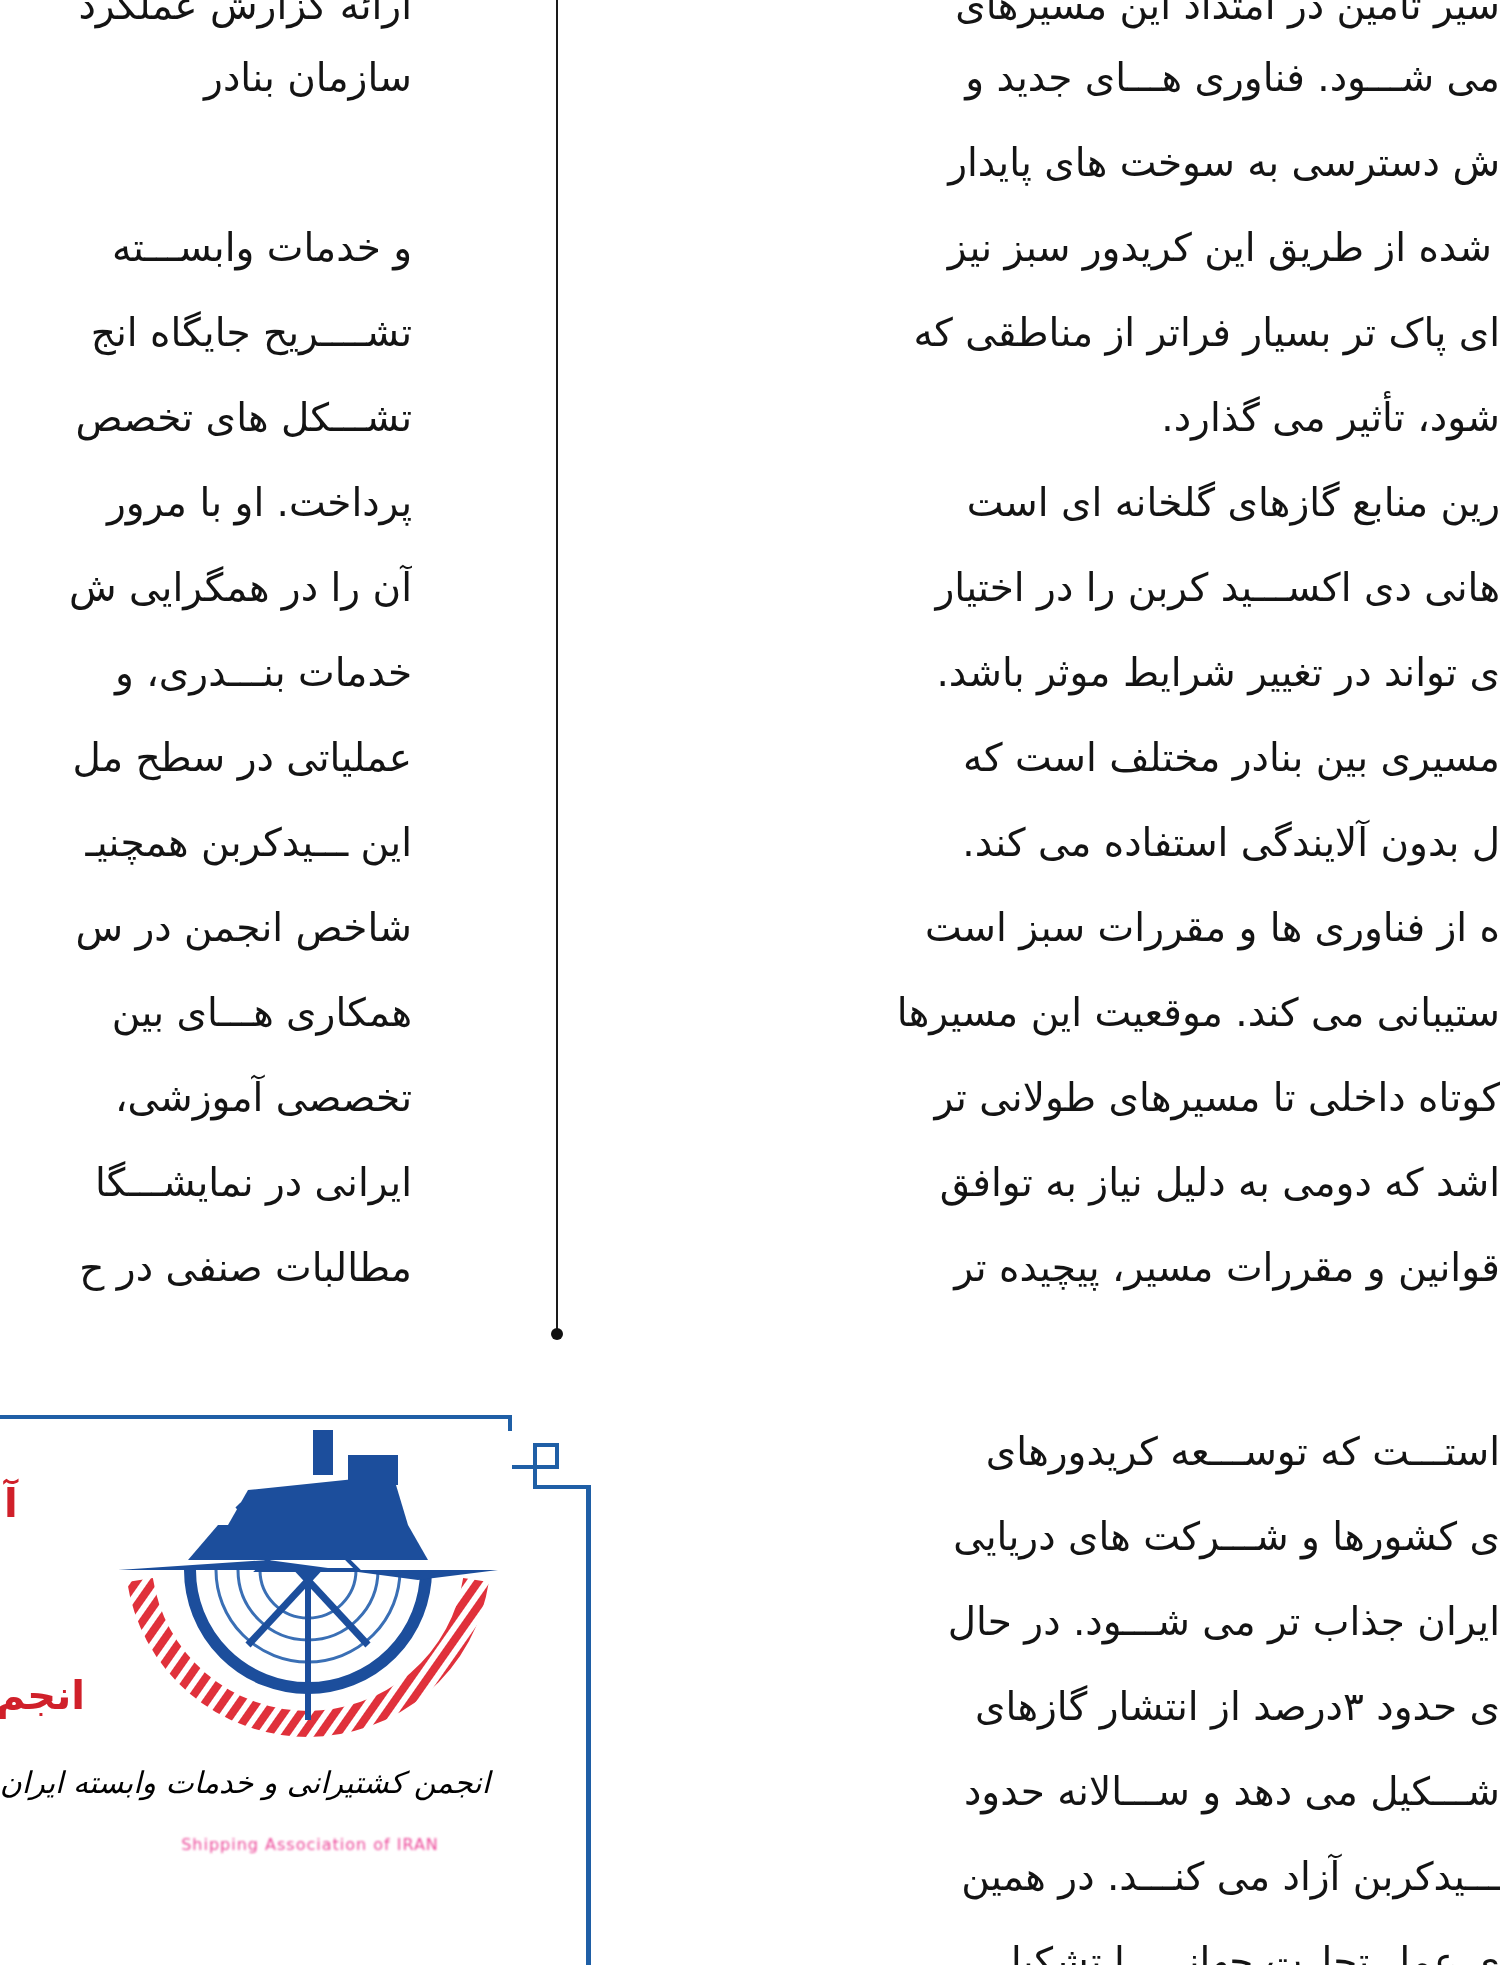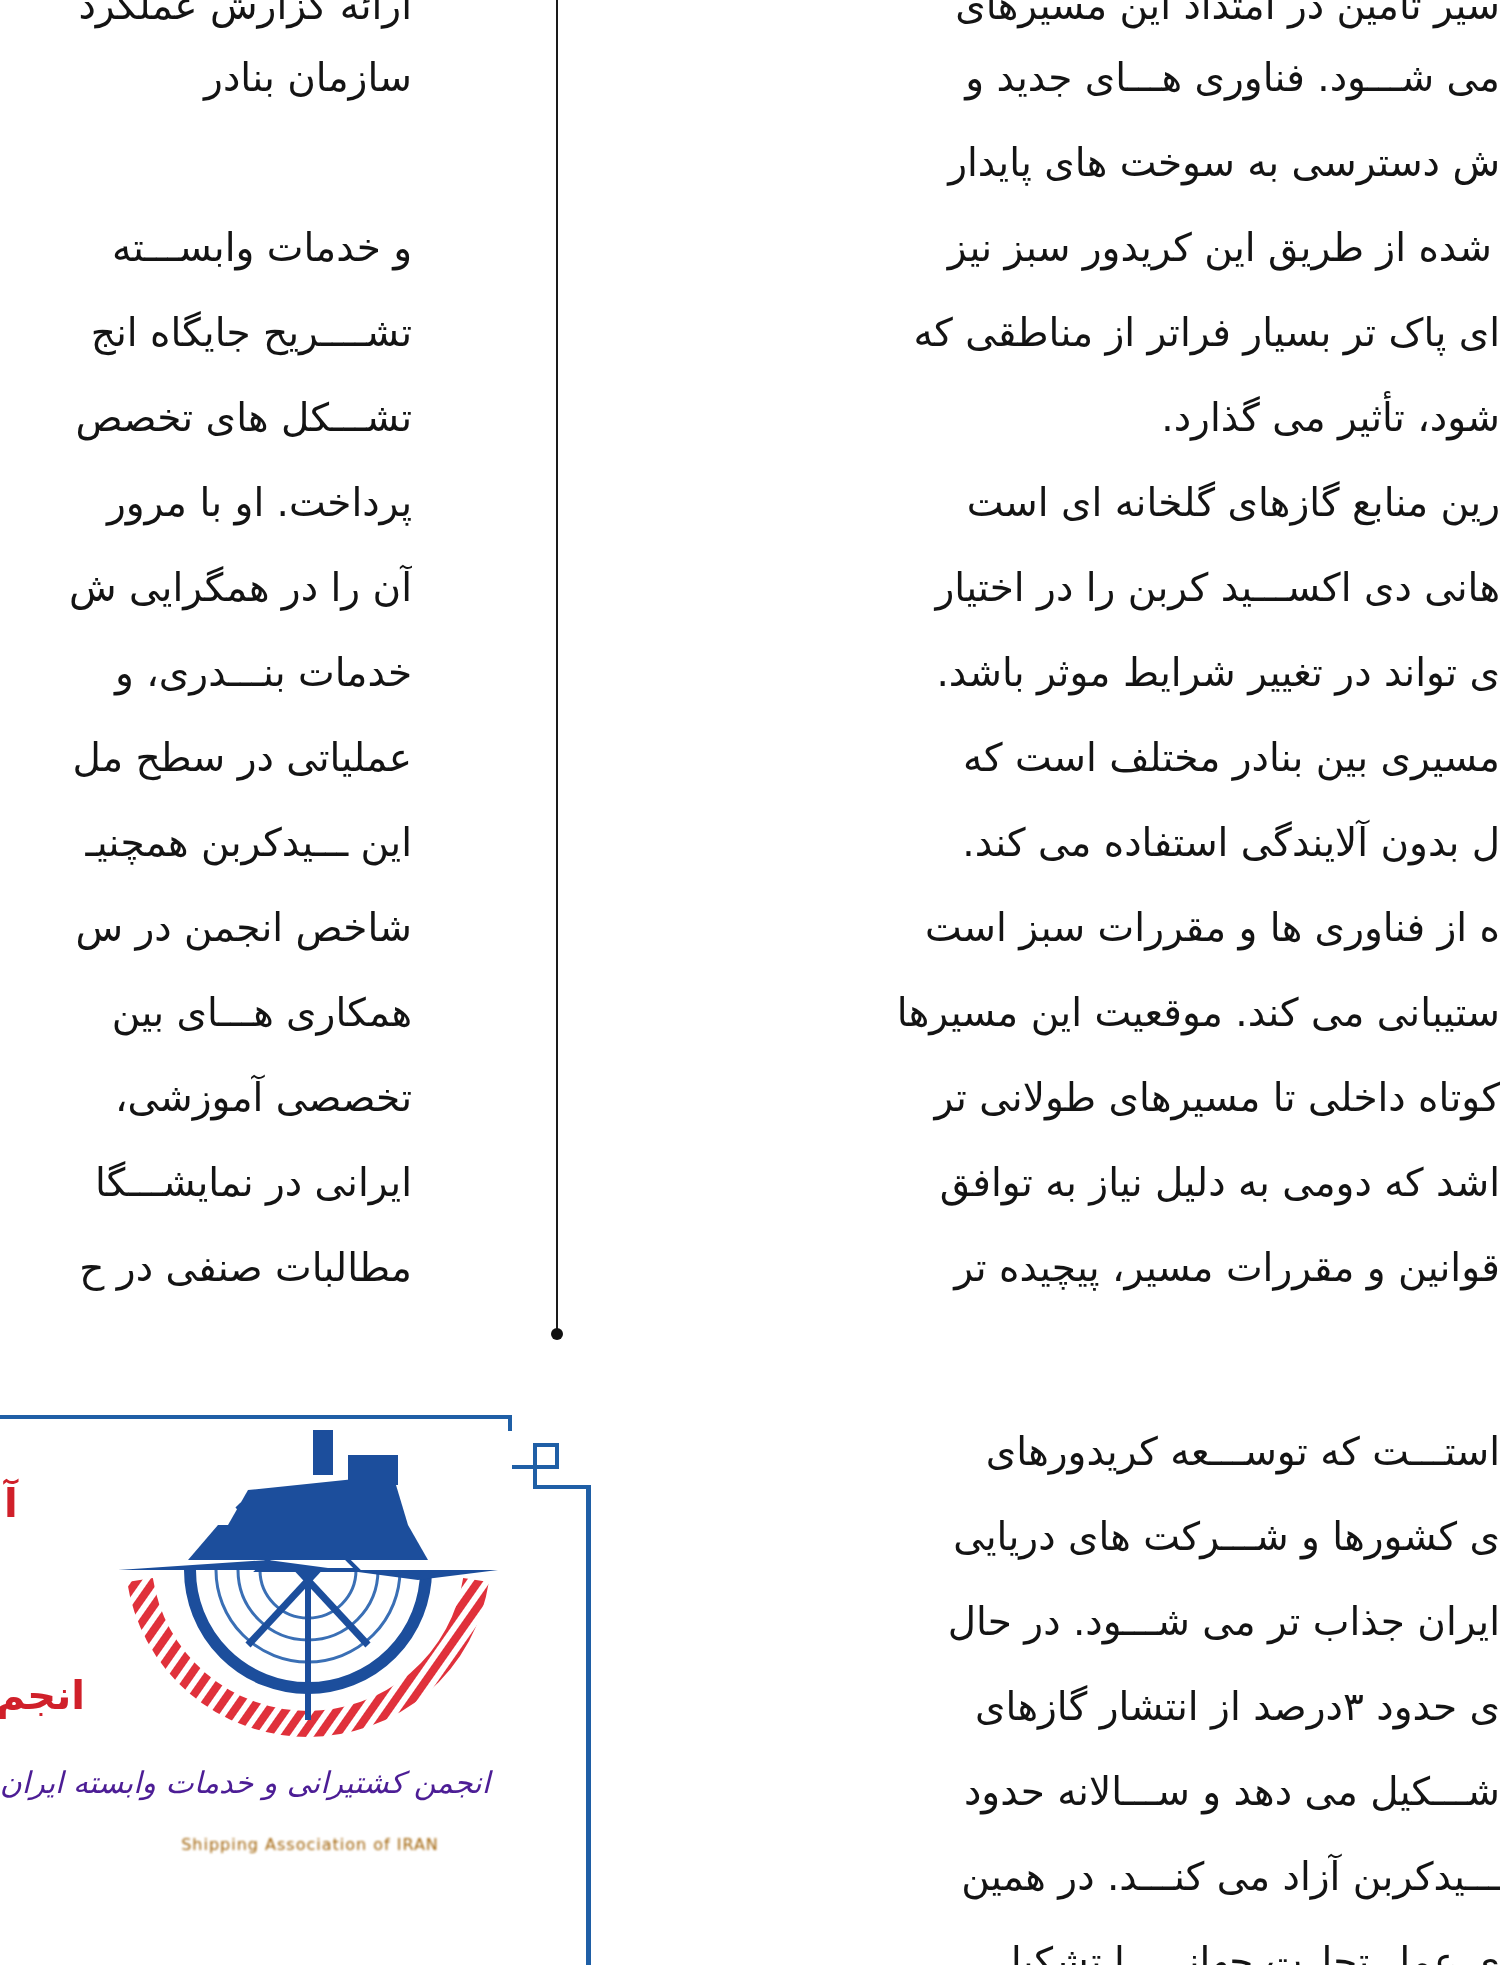--- a/index.html
+++ b/index.html
@@ -36,26 +36,26 @@
   .corner-step { position: absolute; left: 533px; top: 1485px; width: 58px; height: 4px; background: #1f5fa6; }
   .box-right { position: absolute; left: 586px; top: 1485px; width: 5px; height: 480px; background: #1f5fa6; }
 
   .red-text { position: absolute; color: #d0202a; font-weight: bold; font-size: 40px; direction: rtl; white-space: nowrap; }
   #red-1 { left: 4px; top: 1480px; }
   #red-2 { left: -4px; top: 1672px; }
 
   .logo { position: absolute; left: 118px; top: 1430px; width: 380px; height: 450px; }
   .logo-caption-fa {
     position: absolute; left: 130px; top: 1765px; width: 360px; text-align: center;
-    font-family: "DejaVu Serif", serif; font-style: italic; font-size: 30px; color: #4c1d95;
+    font-family: "DejaVu Serif", serif; font-style: italic; font-size: 30px; color: #000000;
     direction: rtl; white-space: nowrap; filter: blur(0.6px);
   }
   .logo-caption-en {
     position: absolute; left: 130px; top: 1835px; width: 360px; text-align: center;
-    font-size: 16px; color: #a16207; letter-spacing: 1px; filter: blur(0.8px);
+    font-size: 16px; color: #ec4899; letter-spacing: 1px; filter: blur(0.8px);
   }
   .box-text {
     position: absolute; right: 938px; top: 1960px; font-size: 36px; direction: rtl; white-space: nowrap; color: #6d28d9;
   }
 </style>
 </head>
 <body>
 
 <div id="left-col" class="col">
   <div class="line" style="top:-14px">ارائه گزارش عملکرد</div>

